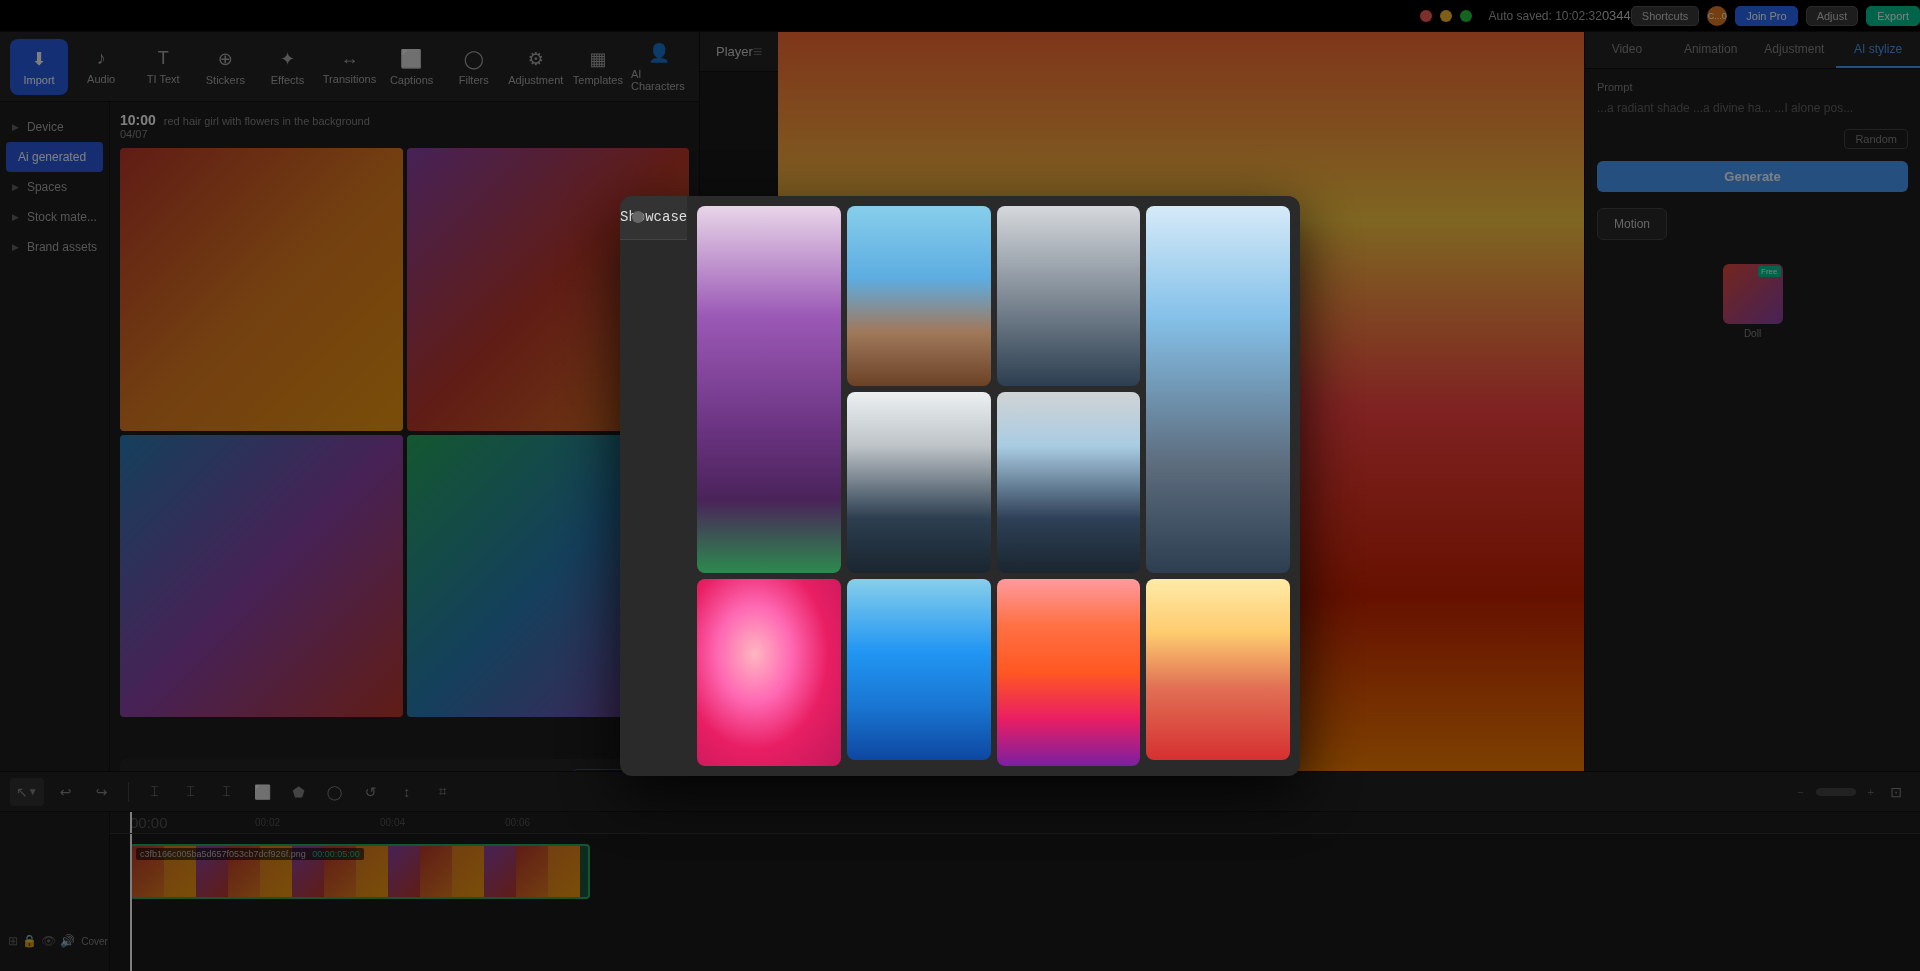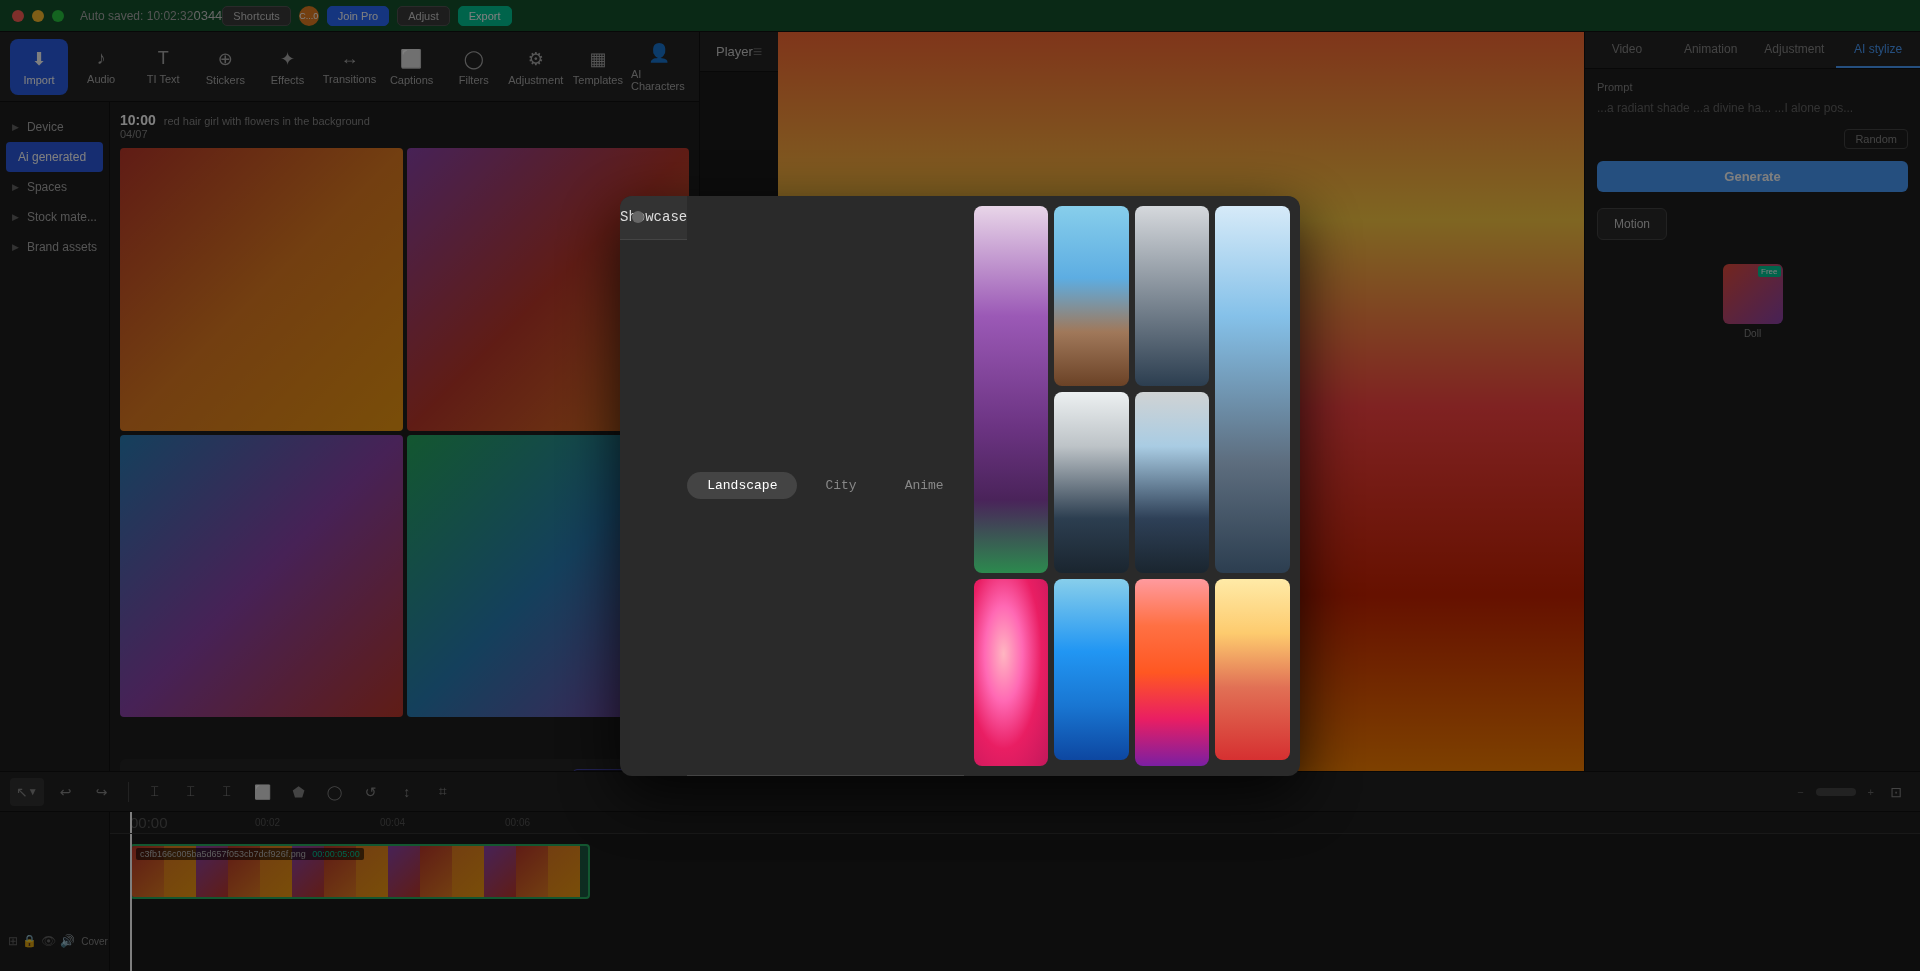--- a/index.html
+++ b/index.html
@@ -1,20 +1,20 @@
 <!DOCTYPE html>
 <html><head>
   <meta charset="utf-8">
   <style>
     * { margin: 0; padding: 0; box-sizing: border-box; }
     body { width: 1920px; height: 971px; background: #1a1a1a; font-family: -apple-system, BlinkMacSystemFont, 'Segoe UI', sans-serif; overflow: hidden; color: #fff; }
 
     
     .titlebar {
-      height: 32px; background: #14532d; display: flex; align-items: center; justify-content: flex-start; padding: 0 12px; border-bottom: 1px solid #111;
+      height: 32px; background: #000000; display: flex; align-items: center; justify-content: flex-end; padding: 0 0; border-bottom: 1px solid #111;
     }
     .titlebar-left { display: flex; align-items: center; gap: 8px; }
     .traffic-light { width: 12px; height: 12px; border-radius: 50%; }
     .tl-red { background: #ff5f57; }
     .tl-yellow { background: #febc2e; }
     .tl-green { background: #28c840; }
     .titlebar-status { font-size: 12px; color: #aaa; margin-left: 8px; }
     .titlebar-center { font-size: 13px; color: #ccc; font-weight: 500; }
     .titlebar-right { display: flex; align-items: center; gap: 8px; }
     .titlebar-btn { background: #3a3a3a; border: 1px solid #555; border-radius: 5px; color: #ccc; font-size: 11px; padding: 3px 10px; cursor: pointer; display: flex; align-items: center; gap: 4px; }
@@ -452,25 +452,20 @@
   </div>
 </div>
 
 <div class="modal-overlay"></div>
 
 <div class="showcase-modal">
   <div class="showcase-modal-header">
     <div class="modal-close-btn"></div>
     <span class="showcase-modal-title">Showcase</span>
   </div>
-  <div class="showcase-tabs">
-    <div class="showcase-tab active">Landscape</div>
-    <div class="showcase-tab">City</div>
-    <div class="showcase-tab">Anime</div>
-  </div>
 
   <div style="flex:1;display:grid;grid-template-columns:repeat(4,1fr);grid-template-rows:repeat(3,1fr);gap:6px;padding:10px;overflow:hidden;">
 
     <div style="grid-row:span 2;border-radius:8px;overflow:hidden;cursor:pointer;background:linear-gradient(180deg,#e8d5e8 0%,#9b59b6 30%,#6c3483 60%,#4a235a 80%,#2c8a4e 100%);"></div>
 
     <div style="border-radius:8px;overflow:hidden;cursor:pointer;background:linear-gradient(180deg,#87ceeb 0%,#5dade2 40%,#a0785a 70%,#6b4226 100%);"></div>
 
     <div style="border-radius:8px;overflow:hidden;cursor:pointer;background:linear-gradient(180deg,#d5d8dc 0%,#808b96 50%,#2c3e50 100%);"></div>
 
     <div style="grid-row:span 2;border-radius:8px;overflow:hidden;cursor:pointer;background:linear-gradient(180deg,#d6eaf8 0%,#85c1e9 30%,#5d6d7e 70%,#2c3e50 100%);"></div>

